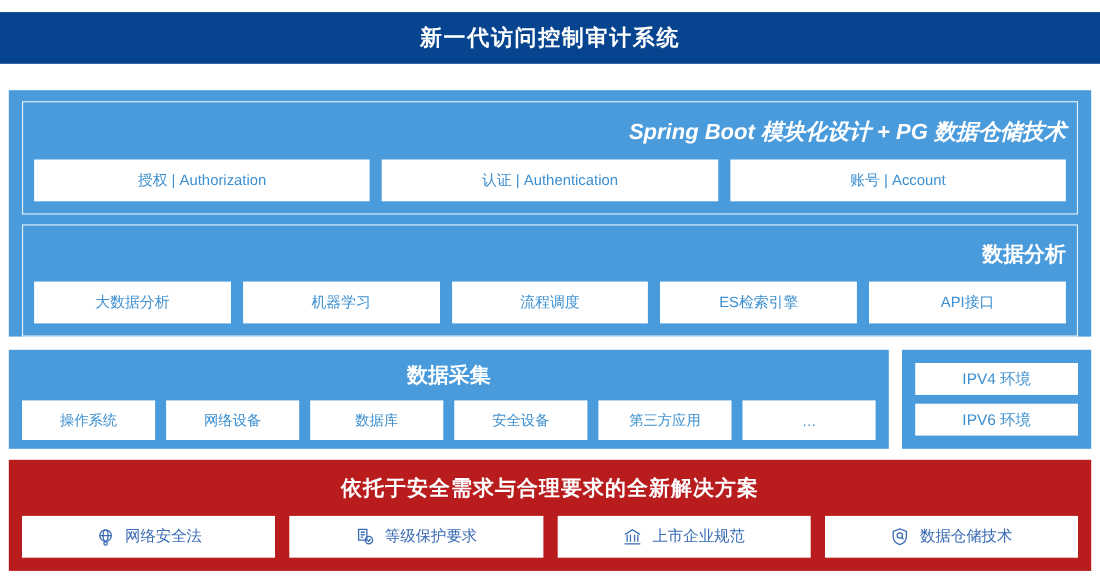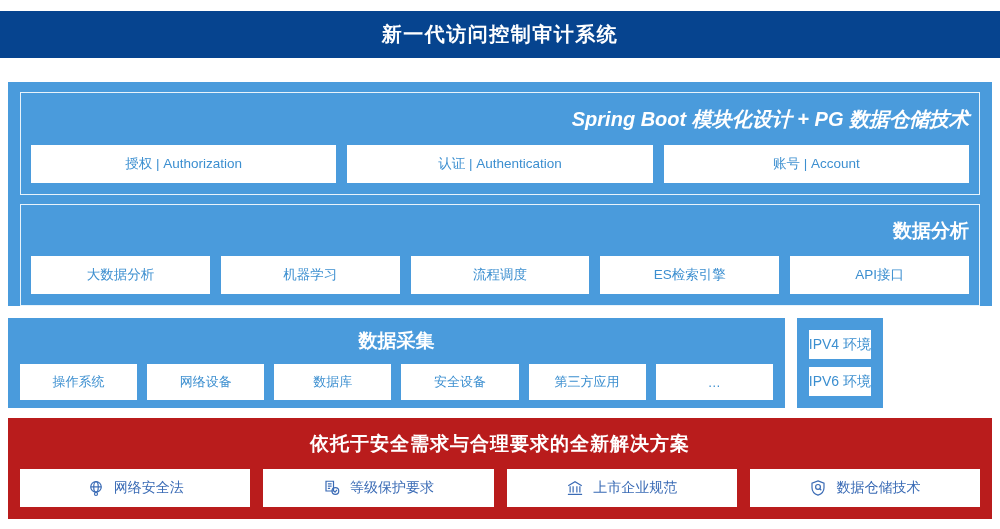--- a/index.html
+++ b/index.html
@@ -46,21 +46,21 @@
   .card {
     flex: 1 1 0; background: #ffffff;
     height: 38px;
     display: flex; align-items: center; justify-content: center;
     color: #3c8fd0; font-size: 13.5px; white-space: nowrap;
   }
 
   
   .collect-row {
     position: absolute; left: 8px; top: 318px;
-    width: 875px; height: 90px;
+    width: 984px; height: 90px;
     display: flex; gap: 12px;
   }
   .collect-panel {
     width: 800px; background: #4a9bdc;
     padding: 7px 12px 10px 12px;
     display: flex; flex-direction: column;
   }
   .collect-title {
     text-align: center; color: #ffffff;
     font-size: 19px; font-weight: bold;

